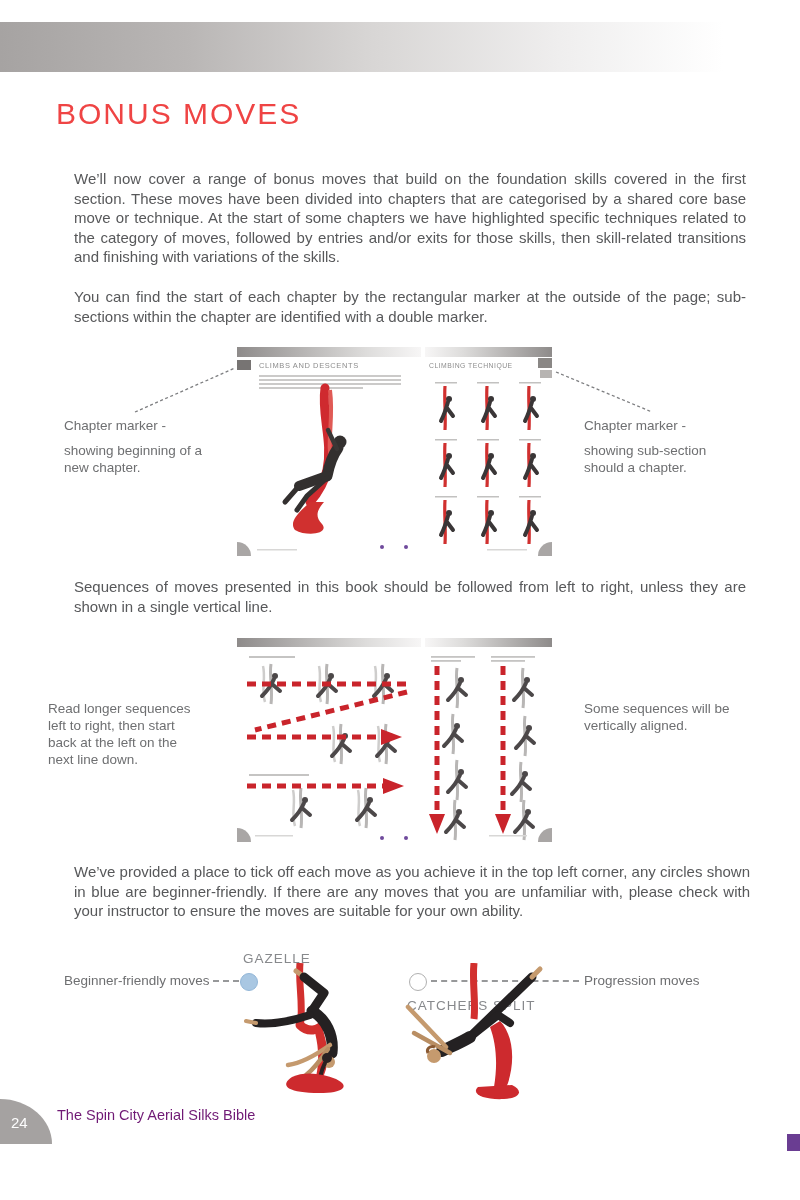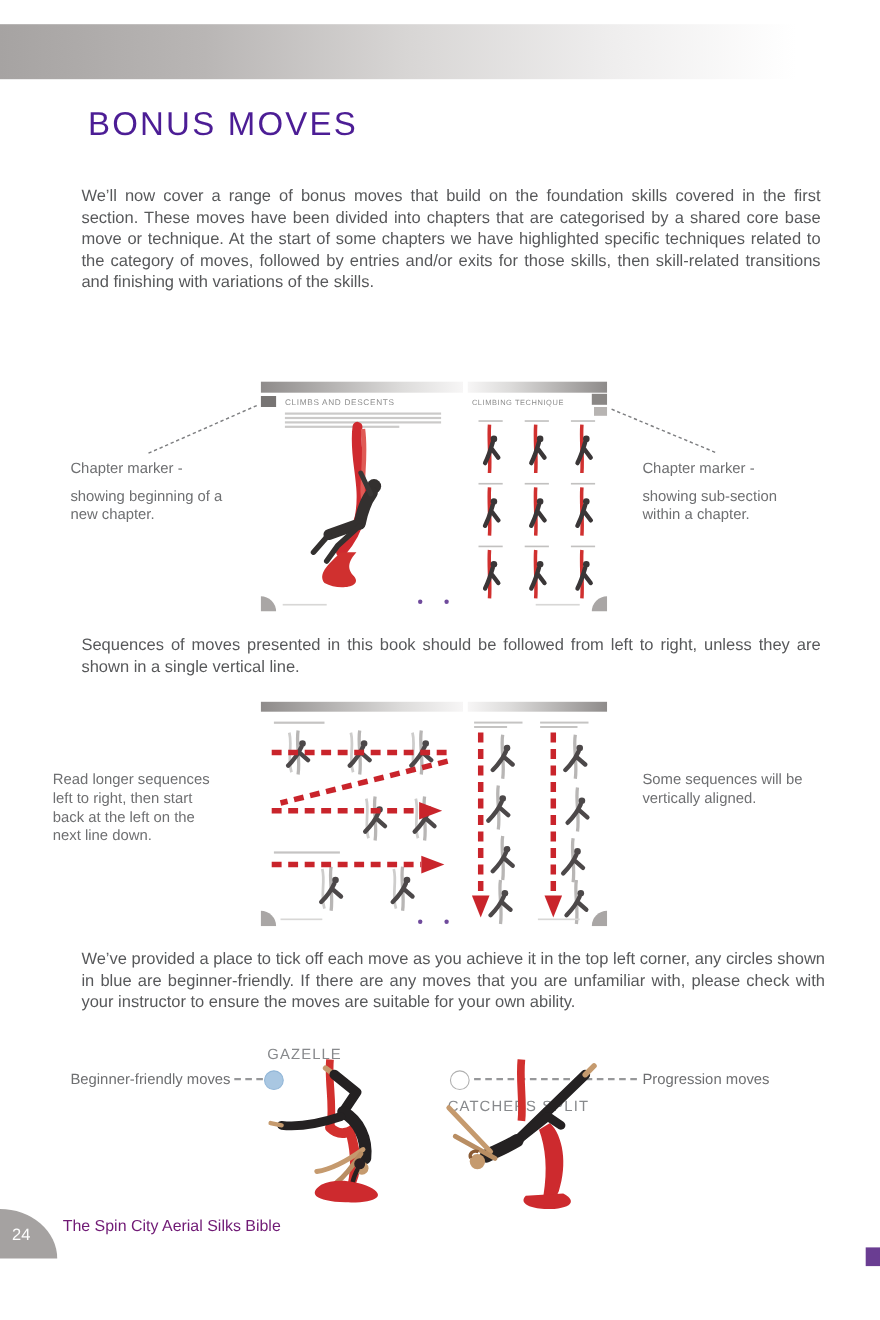--- a/index.html
+++ b/index.html
@@ -1,21 +1,21 @@
 <!DOCTYPE html>
 <html><head>
 <meta charset="utf-8">
 <style>
   html,body{margin:0;padding:0;background:#fff;}
   .page{position:relative;width:800px;height:1200px;background:#ffffff;overflow:hidden;
         font-family:"Liberation Sans",sans-serif;color:#57585a;}
   .top-bar{position:absolute;left:0;top:22px;width:746px;height:50px;
         background:linear-gradient(to right,#a6a3a2 0%,#b9b6b5 25%,#d8d6d5 50%,#efeeee 75%,#ffffff 97%);}
-  .title{position:absolute;left:80px;top:97px;margin:0;font-size:30px;font-weight:400;
-        letter-spacing:2px;color:#4c1d95;}
+  .title{position:absolute;left:56px;top:97px;margin:0;font-size:30px;font-weight:400;
+        letter-spacing:2px;color:#ef4444;}
   .para{position:absolute;left:74px;width:672px;margin:0;font-size:15px;line-height:19.6px;
         text-align:justify;color:#57585a;}
   .side-label{position:absolute;font-size:13.5px;line-height:17px;color:#6e6f71;}
   .label-body{margin-top:8px;}
   .thumb{position:absolute;}
   .conn{position:absolute;pointer-events:none;}
   .dot{position:absolute;width:4px;height:4px;border-radius:50%;background:#6f4a9c;}
   .move-title{position:absolute;margin:0;font-size:13.5px;letter-spacing:1px;color:#87898c;font-weight:400;text-align:center;}
   .dash{position:absolute;border-top:2px dashed #97989a;height:0;}
   .tick-circle{position:absolute;width:16px;height:16px;border-radius:50%;}
@@ -31,20 +31,21 @@
 </head>
 <body>
 
 <div class="page">
 
   <div class="top-bar"></div>
 
   <h1 class="title">BONUS MOVES</h1>
 
   <p class="para" style="top:169px">We’ll now cover a range of bonus moves that build on the foundation skills covered in the first section. These moves have been divided into chapters that are categorised by a shared core base move or technique. At the start of some chapters we have highlighted specific techniques related to the category of moves, followed by entries and/or exits for those skills, then skill-related transitions and finishing with variations of the skills.</p>
+  <p class="para" style="top:287px">You can find the start of each chapter by the rectangular marker at the outside of the page; sub-sections within the chapter are identified with a double marker.</p>
 
   <div class="side-label" style="left:64px;top:417px;width:152px">
     <div>Chapter marker -</div>
     <div class="label-body">showing beginning of a new chapter.</div>
   </div>
 
   <svg class="conn" style="left:133px;top:362px" width="104" height="52">
     <line x1="2" y1="50" x2="102" y2="6" stroke="#7d7e80" stroke-width="1.3" stroke-dasharray="3 2.5"></line>
   </svg>
 
@@ -124,21 +125,21 @@
     <path d="M127 212 L127 198 A14 14 0 0 0 113 212 Z" fill="#a9a6a5"></path>
     <rect x="62" y="205" width="40" height="1.5" fill="#d8d7d6"></rect>
   </svg>
 
   <svg class="conn" style="left:554px;top:368px" width="100" height="48">
     <line x1="2" y1="4" x2="98" y2="44" stroke="#7d7e80" stroke-width="1.3" stroke-dasharray="3 2.5"></line>
   </svg>
 
   <div class="side-label" style="left:584px;top:417px;width:160px">
     <div>Chapter marker -</div>
-    <div class="label-body">showing sub-section within a chapter.</div>
+    <div class="label-body">showing sub-section should a chapter.</div>
   </div>
 
   <div class="dot" style="left:380px;top:545px"></div>
   <div class="dot" style="left:404px;top:545px"></div>
 
   <p class="para" style="top:577px">Sequences of moves presented in this book should be followed from left to right, unless they are shown in a single vertical line.</p>
 
   <div class="side-label" style="left:48px;top:700px;width:152px">Read longer sequences left to right, then start back at the left on the next line down.</div>
 
   <svg class="thumb" style="left:237px;top:636px" width="184" height="206" viewBox="0 0 184 206">

